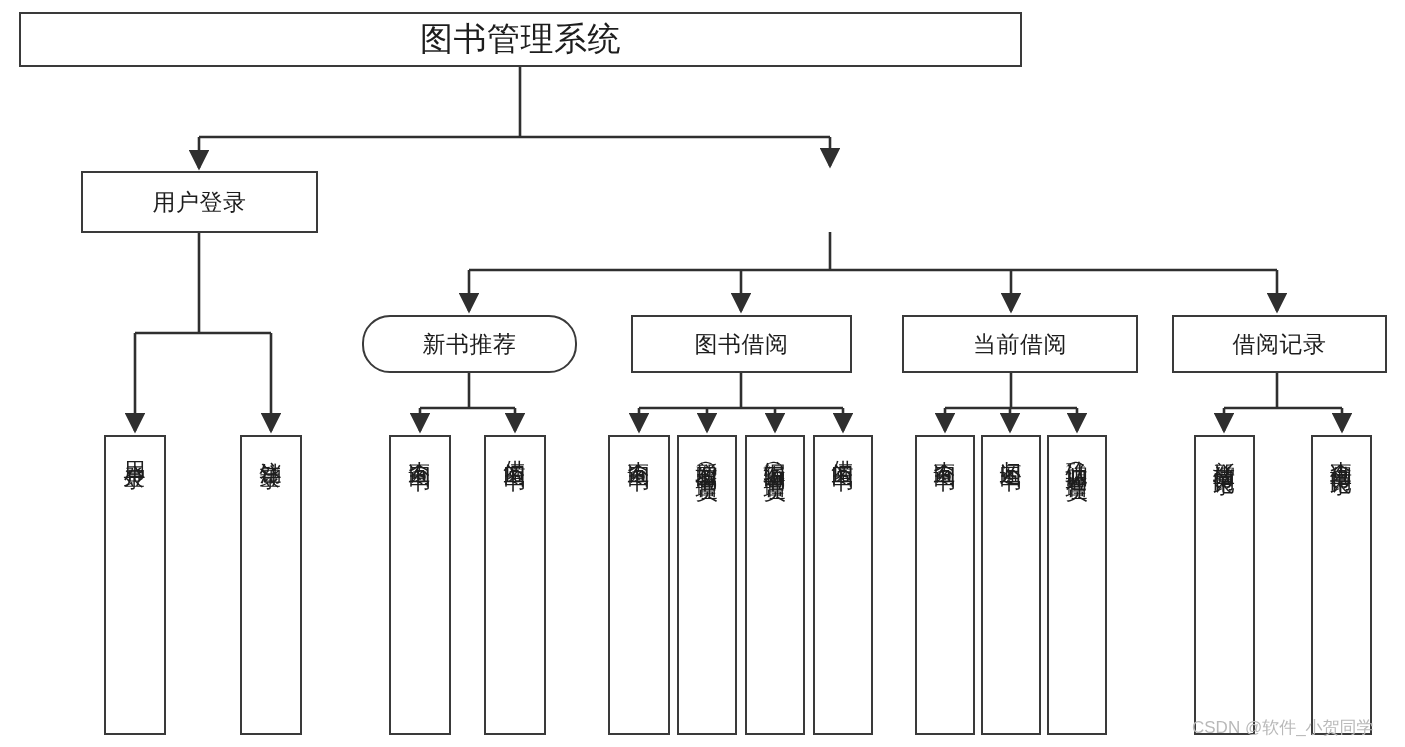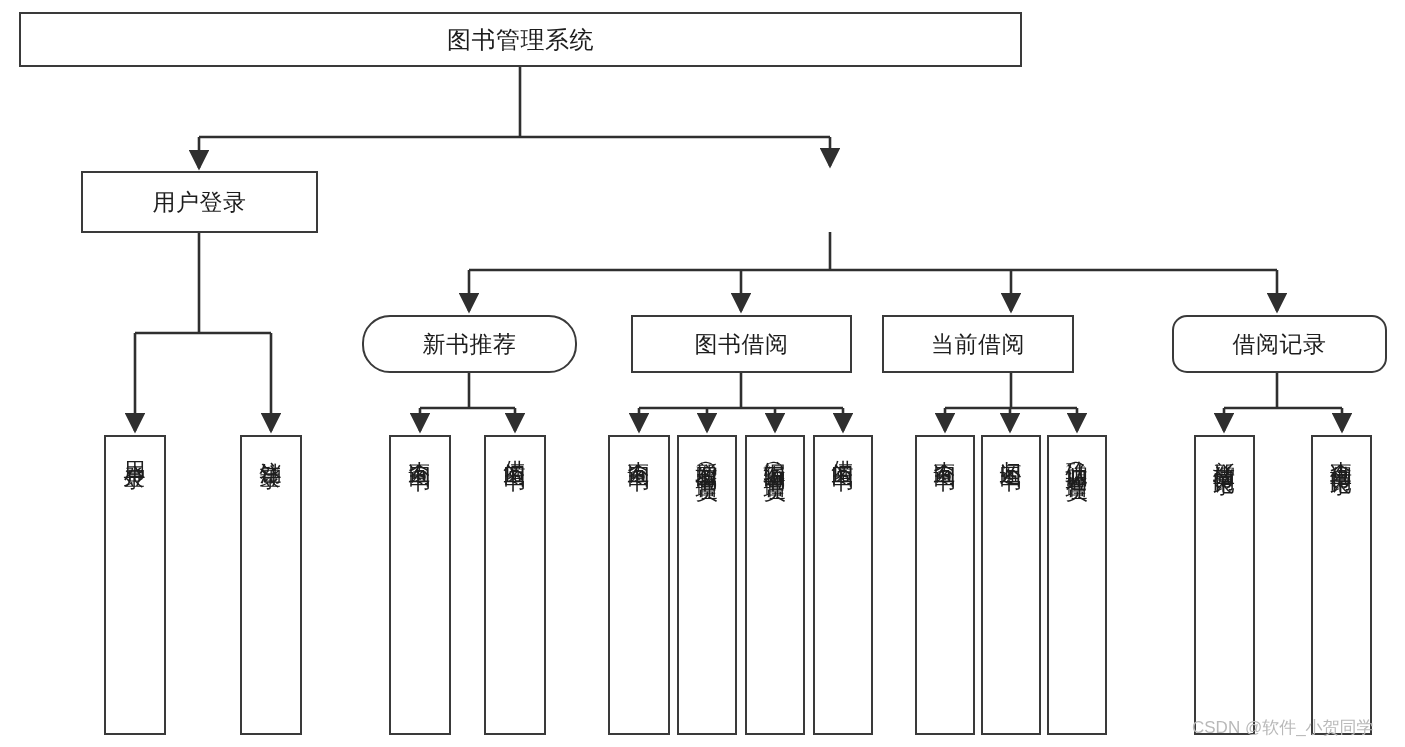--- a/index.html
+++ b/index.html
@@ -37,21 +37,21 @@
     display:block;
     text-align:center;
     line-height:1.25;
     white-space:nowrap;
   }
   
   .h-node .lbl{
     font-size:23px;
     letter-spacing:.5px;
   }
-  .root .lbl{ font-size:24px;font-family:Liberation Serif, serif; }
+  .root .lbl{ font-size:33px;font-family:Liberation Serif, serif; }
   
   .v-node{
     align-items:flex-start;
     padding-top:6px;
   }
   .v-node .lbl{
     writing-mode:vertical-rl;
     text-orientation:upright;
     font-size:22px;
     line-height:1.05;
@@ -131,24 +131,24 @@
   <div class="node h-node" style="left:81px;top:171px;width:237px;height:62px;">
     <span class="lbl">用户登录</span>
   </div>
 
   <div class="node h-node" style="left:362px;top:315px;width:215px;height:58px;border-radius:28px;">
     <span class="lbl">新书推荐</span>
   </div>
   <div class="node h-node" style="left:631px;top:315px;width:221px;height:58px;align-items:center;">
     <span class="lbl">图书借阅</span>
   </div>
-  <div class="node h-node" style="left:882px;top:315px;width:192px;height:58px;">
+  <div class="node h-node" style="left:902px;top:315px;width:236px;height:58px;">
     <span class="lbl">当前借阅</span>
   </div>
-  <div class="node h-node" style="left:1172px;top:315px;width:215px;height:58px;border-radius:15px;">
+  <div class="node h-node" style="left:1172px;top:315px;width:215px;height:58px;">
     <span class="lbl">借阅记录</span>
   </div>
 
   <div class="node v-node" style="left:104px;top:435px;width:62px;height:300px;">
     <span class="lbl">用户登录</span>
   </div>
   <div class="node v-node" style="left:240px;top:435px;width:62px;height:300px;">
     <span class="lbl">注销登录</span>
   </div>
 

